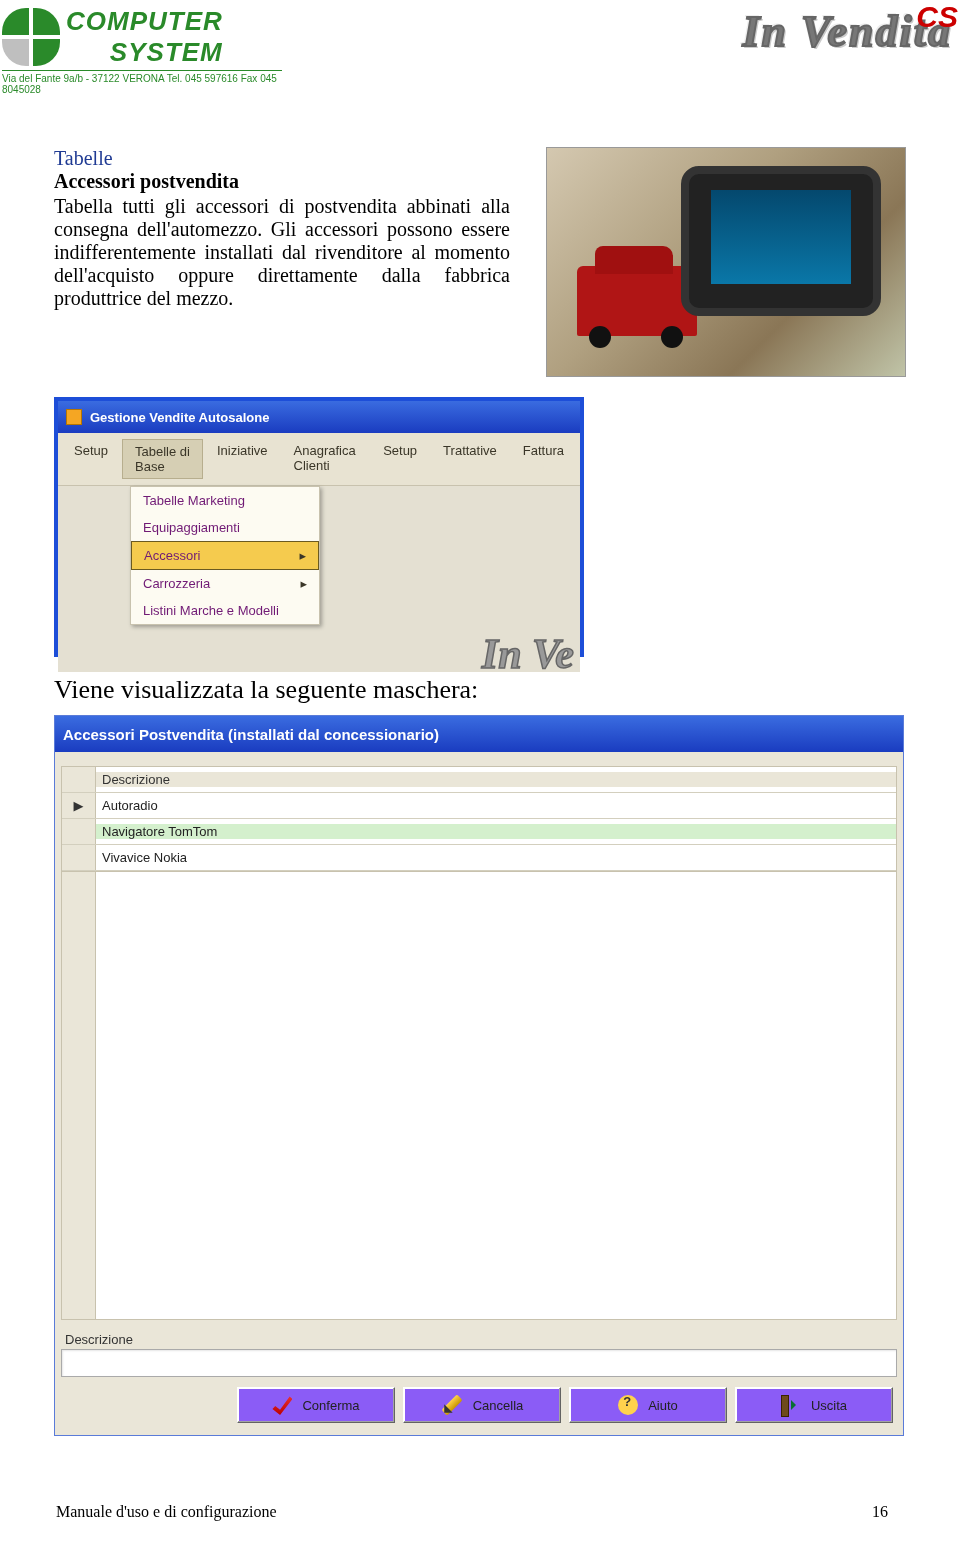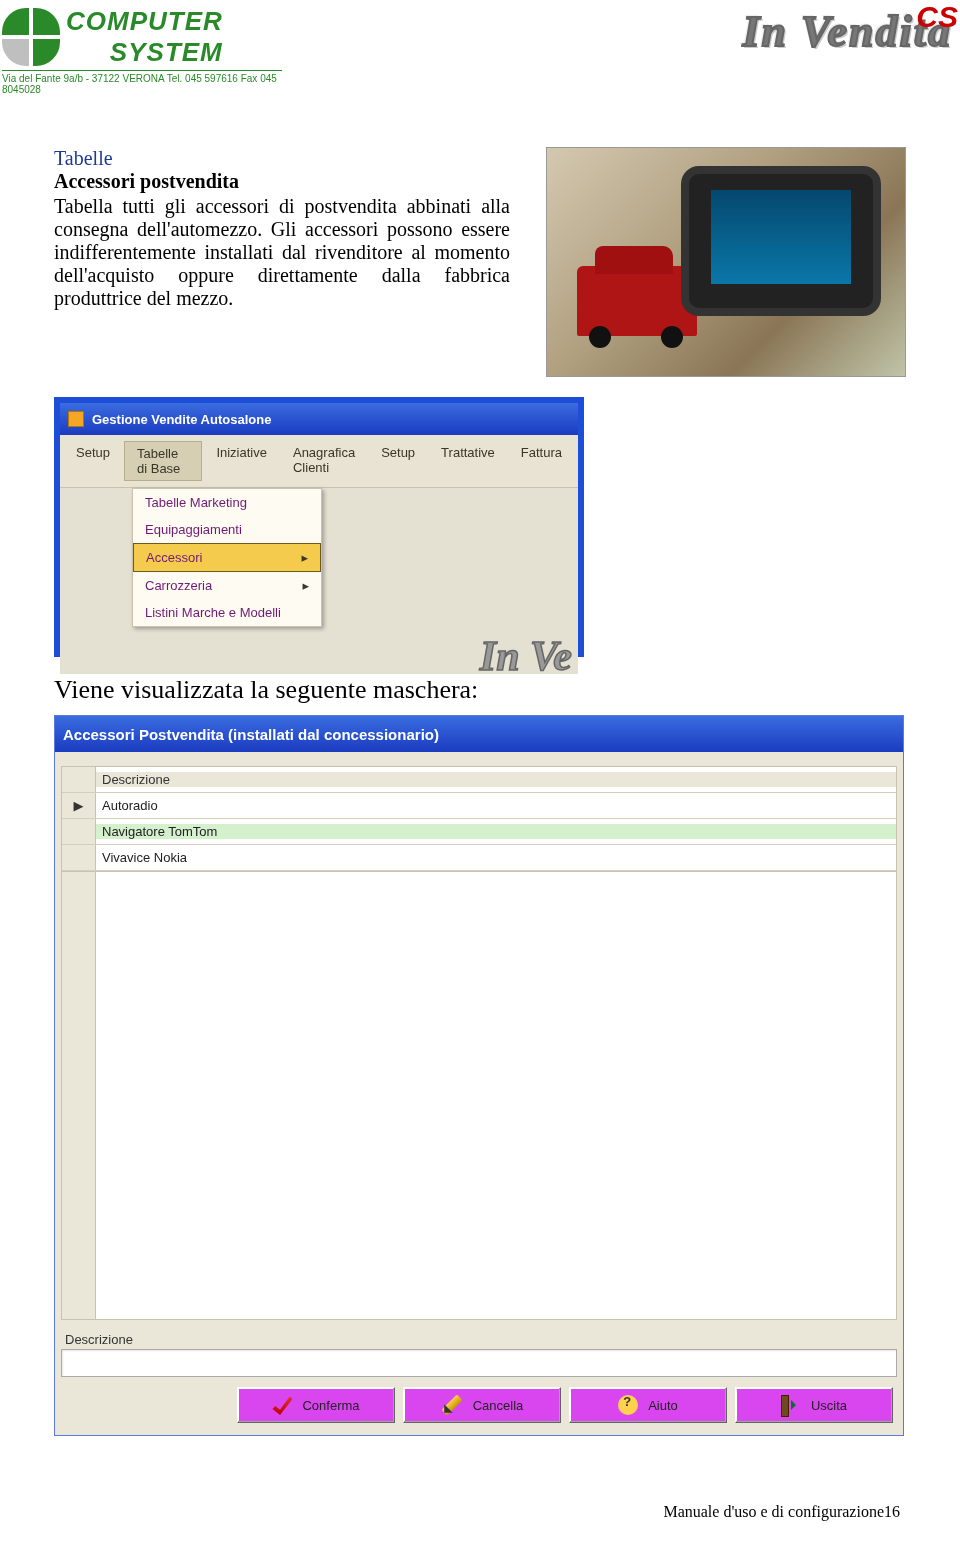--- a/index.html
+++ b/index.html
@@ -62,21 +62,21 @@
   }
   .car { position:absolute; bottom:40px; left:30px; width:120px; height:70px; background:#b01515; border-radius:6px 6px 2px 2px; }
   .car::before{content:"";position:absolute;top:-20px;left:18px;width:78px;height:28px;background:#a01010;border-radius:8px 10px 0 0;}
   .car::after{content:"";position:absolute;bottom:-12px;left:12px;width:22px;height:22px;background:#111;border-radius:50%;box-shadow:72px 0 0 #111;}
   .gps { position:absolute; right:24px; top:18px; width:200px; height:150px; background:#222; border-radius:18px; border:8px solid #333; }
   .gps::after{content:"";position:absolute;left:12%;top:12%;width:76%;height:70%;background:linear-gradient(#04486e,#0a77a8);}
 
   .app-screenshot {
     width: 530px; height: 260px;
     margin-top: 20px;
-    border: 6px solid #1d4ed8;
+    border: 4px solid #1d4ed8;
     background: #eae6d8;
     font: 13px "Tahoma", sans-serif;
   }
   .titlebar {
     height: 32px;
     background: linear-gradient(#3a6ce0, #1a3cc0);
     color: #fff; font-weight: bold;
     display: flex; align-items: center; padding: 0 8px; gap: 8px;
   }
   .titlebar .ti { width:16px;height:16px;background:#f5a623;border:1px solid #b77500; }
@@ -123,39 +123,39 @@
   .grid-row.sel .cell-t { background:#d4f0cd; }
   .grid-body-spacer { height:448px; background:#fff; border:1px solid #c8c2ae; border-top:0; display:flex; }
   .grid-body-spacer .left-gutter{width:34px;background:#eae6d8;border-right:1px solid #c8c2ae;}
 
   .form-row { margin-top:10px; }
   .form-row label { display:block; color:#333; padding:2px 4px; }
   .form-row .tbox { width: 100%; height:28px; background:#fff; border:1px solid #aaa; box-shadow: inset 1px 1px 2px rgba(0,0,0,0.1); }
 
   .btnbar { display:flex; justify-content:flex-end; gap:8px; padding:10px 4px 4px; }
   .btn {
-    width:158px; height:36px; background:#d946ef;
+    width:158px; height:36px; background:#8b5cf6;
     border:1px solid #fff; border-right-color:#636363; border-bottom-color:#636363;
     box-shadow: inset -1px -1px 0 #a3a3a3, inset 1px 1px 0 #fff;
     display:flex; align-items:center; justify-content:center; gap:10px;
     color:#222;
   }
   .ico { width:20px; height:20px; display:inline-block; }
   .ico-check{background:linear-gradient(#e33, #b00);clip-path:polygon(14% 55%, 0 70%, 38% 100%, 100% 20%, 86% 8%, 38% 74%);}
   .ico-pencil{background:linear-gradient(#ffd24d,#c99500);transform:rotate(-45deg);border-radius:2px;width:22px;height:8px;position:relative;}
   .ico-pencil::after{content:"";position:absolute;left:-6px;top:-2px;border:6px solid transparent;border-right-color:#333;}
   .ico-help{background:#ffd24d;border-radius:50%;position:relative;}
   .ico-help::after{content:"?";position:absolute;left:5px;top:-1px;font-weight:bold;color:#333;}
   .ico-door{display:flex;}
   .ico-door::before{content:"";width:10px;height:20px;background:#6e4a1c;border:1px solid #3a2200;}
   .ico-door::after{content:"";width:0;height:0;border:5px solid transparent;border-left-color:#0a6e34;margin:5px 0 0 2px;}
 
   .footer {
-    position:absolute; bottom:30px; left:56px; right:60px;
-    display:flex; justify-content:flex-end;
+    position:absolute; bottom:30px; left:56px; right:72px;
+    display:flex; justify-content:space-between;
     font: 16px "Times New Roman", serif; color:#000;
   }
 </style>
 </head>
 <body>
 
 <div class="page-header">
   <div class="logo-block">
     <div class="logo-cs">
       <div class="logo-mark">

